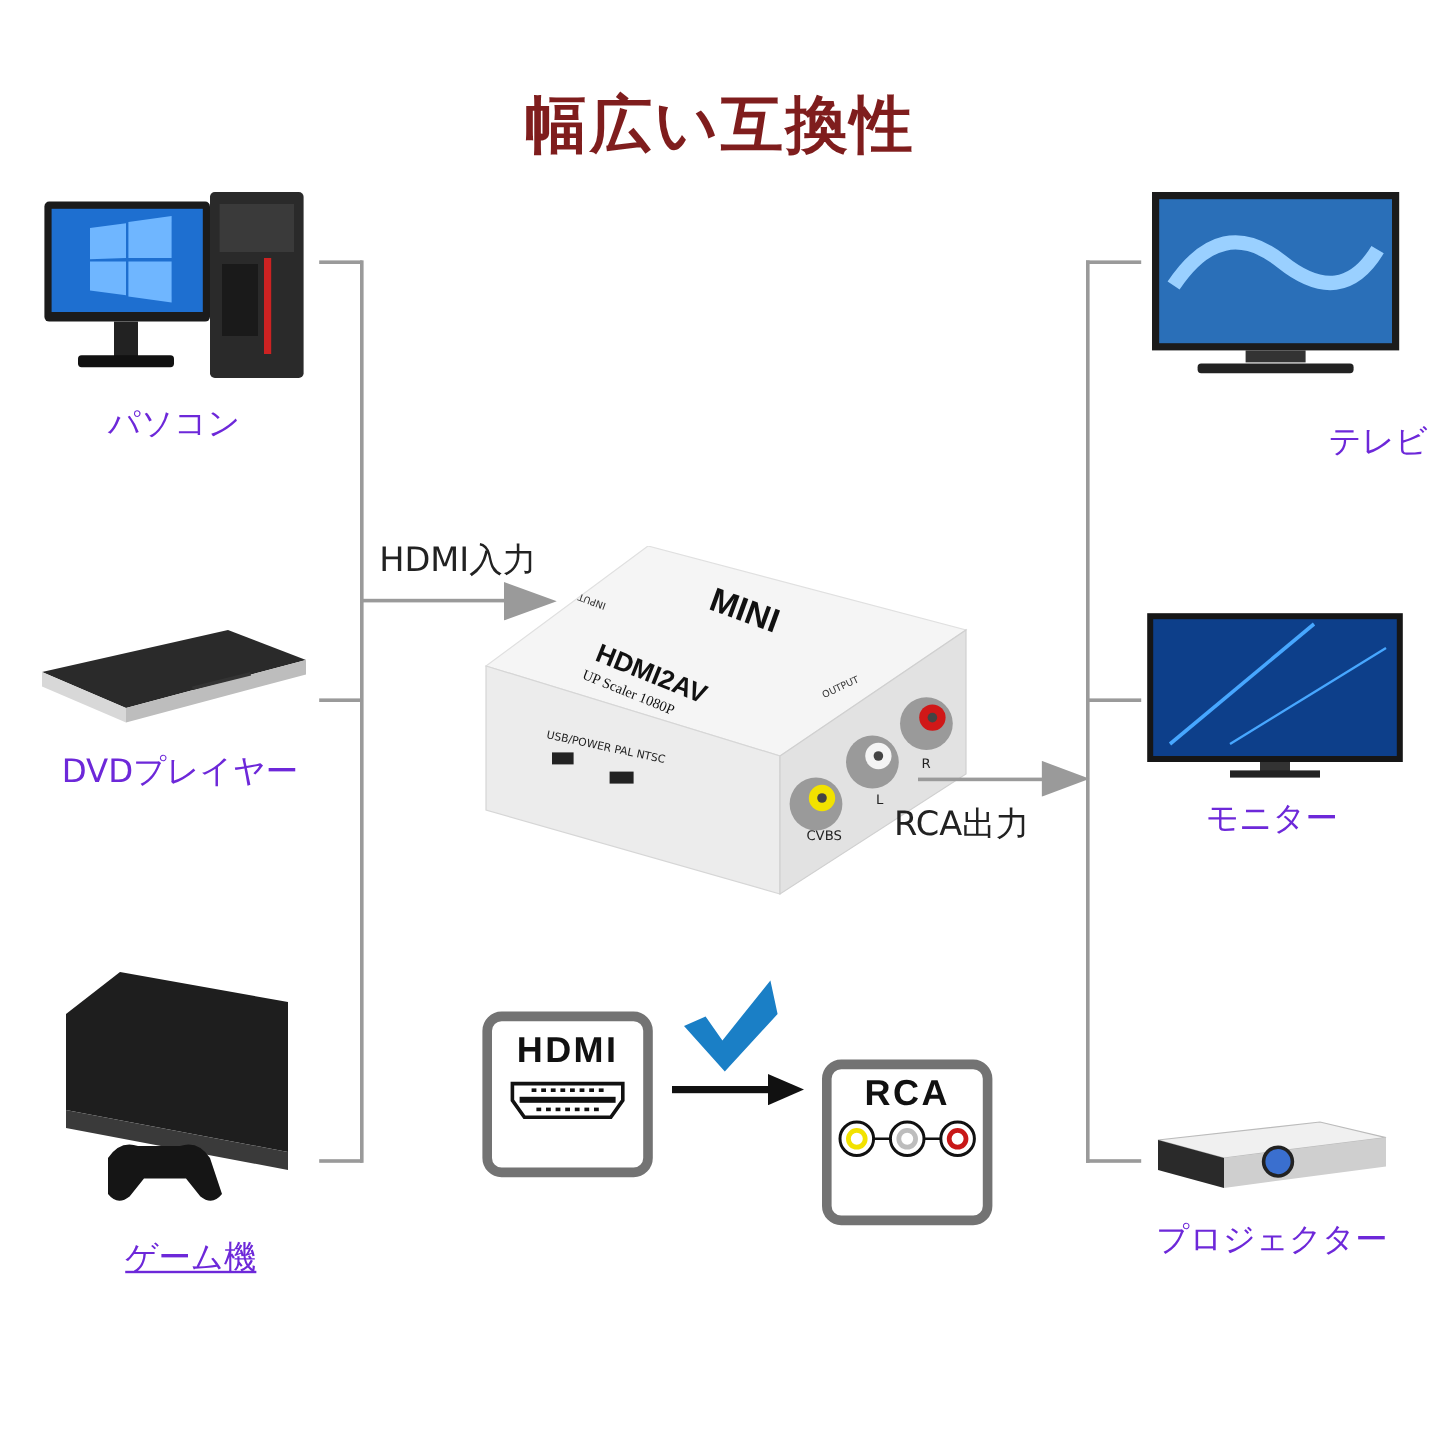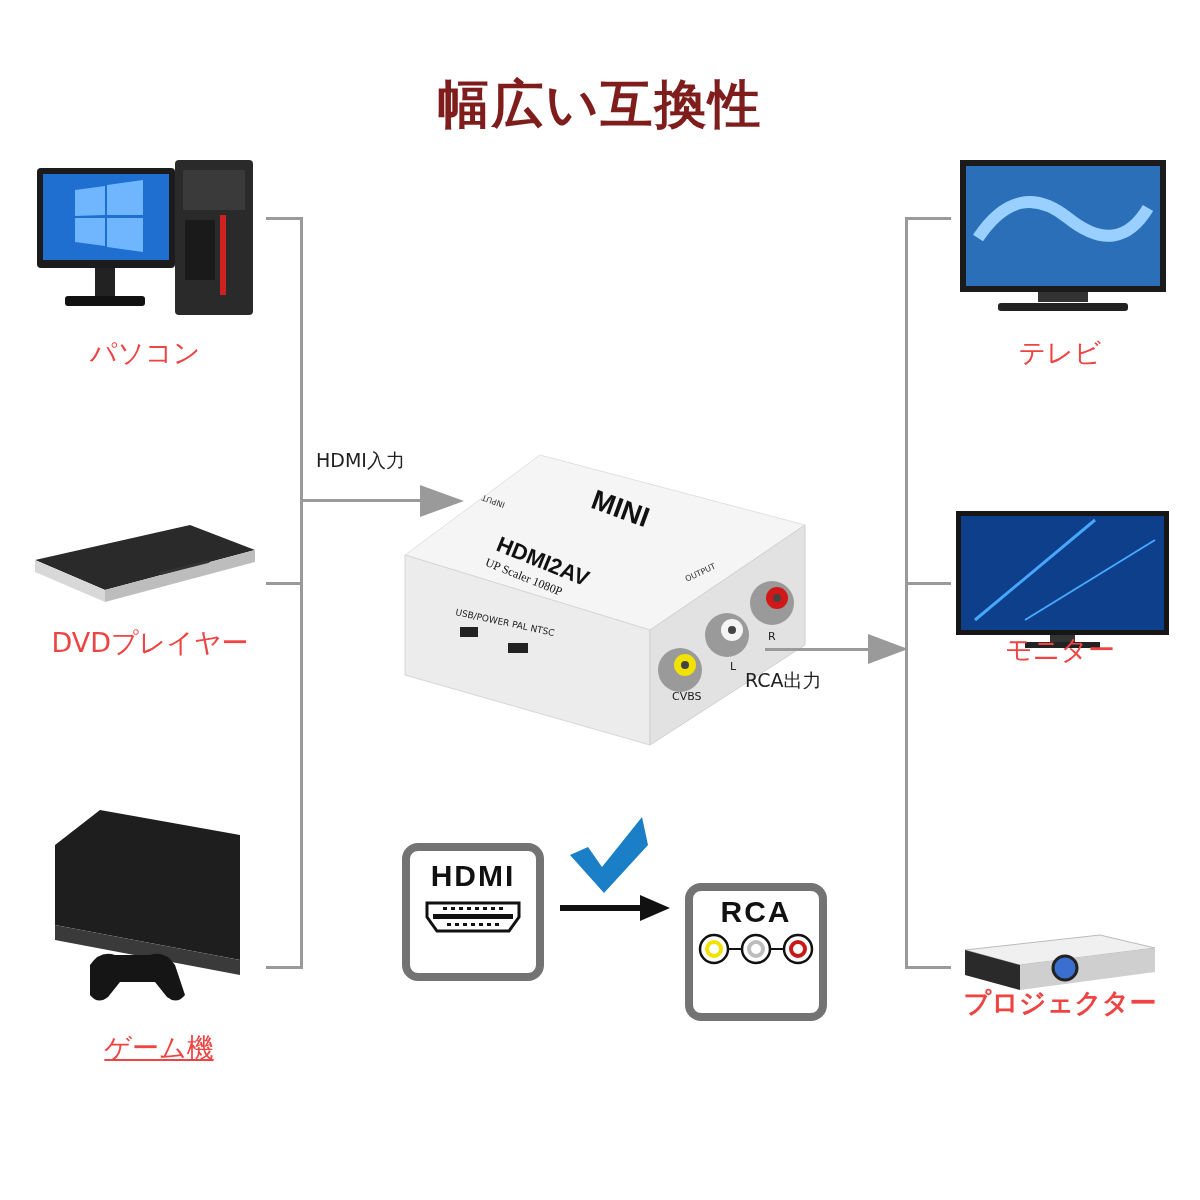--- a/index.html
+++ b/index.html
@@ -1,22 +1,22 @@
 <!DOCTYPE html>
 <html><head>
 <meta charset="utf-8">
 <style>
   html, body { margin:0; padding:0; background:#ffffff; }
   body { width:1200px; height:1200px; position:relative; overflow:hidden;
          font-family:"DejaVu Sans", sans-serif; color:#222; }
   .abs { position:absolute; }
   .title { left:0; width:1200px; top:70px; text-align:center; font-size:52px; font-weight:bold; color:#7f1d1d; letter-spacing:2px; }
-  .dev-label { font-size:27px; color:#ef4444; text-align:center; width:260px; }
+  .dev-label { font-size:27px; color:#6d28d9; text-align:center; width:260px; }
   .line { background:#9a9a9a; position:absolute; }
-  .flow-label { font-size:19px; color:#222; }
+  .flow-label { font-size:28px; color:#222; }
   .box { border:8px solid #737373; border-radius:16px; background:#fff; }
   .box-title { font-family:"Liberation Sans", sans-serif; font-weight:bold; font-size:30px; text-align:center; letter-spacing:2px; color:#111; }
 </style>
 </head>
 <body>
 
 <div class="abs title">幅広い互換性</div>
 
 <div class="abs" style="left:35px;top:160px;width:230px;height:160px;">
   <svg width="230" height="160" viewBox="0 0 230 160">
@@ -110,43 +110,43 @@
 
 <div class="abs" style="left:958px;top:158px;width:210px;height:160px;">
   <svg width="210" height="160" viewBox="0 0 210 160">
     <rect x="2" y="2" width="206" height="132" fill="#1b1b1b"></rect>
     <rect x="8" y="8" width="194" height="120" fill="#2a6fb8"></rect>
     <path d="M20 80 q40 -60 90 -20 t80 -10" stroke="#9ad0ff" stroke-width="12" fill="none"></path>
     <rect x="80" y="134" width="50" height="10" fill="#333"></rect>
     <rect x="40" y="145" width="130" height="8" rx="3" fill="#222"></rect>
   </svg>
 </div>
-<div class="abs dev-label" style="left:930px;top:335px;">テレビ</div>
+<div class="abs dev-label" style="left:930px;top:350px;text-align:right;">テレビ</div>
 
 <div class="abs" style="left:955px;top:510px;width:215px;height:140px;">
   <svg width="215" height="140" viewBox="0 0 215 140">
     <rect x="1" y="1" width="213" height="124" fill="#161616"></rect>
     <rect x="6" y="6" width="203" height="114" fill="#0d3f8a"></rect>
     <line x1="20" y1="110" x2="140" y2="10" stroke="#47a7ff" stroke-width="3"></line>
     <line x1="70" y1="110" x2="200" y2="30" stroke="#47a7ff" stroke-width="2"></line>
     <rect x="95" y="125" width="25" height="8" fill="#333"></rect>
     <rect x="70" y="132" width="75" height="6" fill="#222"></rect>
   </svg>
 </div>
-<div class="abs dev-label" style="left:930px;top:632px;">モニター</div>
+<div class="abs dev-label" style="left:930px;top:664px;">モニター</div>
 
 <div class="abs" style="left:960px;top:930px;width:200px;height:70px;">
   <svg width="200" height="70" viewBox="0 0 200 70">
     <polygon points="5,20 140,5 195,18 60,35" fill="#f0f0f0" stroke="#bbb"></polygon>
     <polygon points="5,20 60,35 60,60 5,45" fill="#2a2a2a"></polygon>
     <polygon points="60,35 195,18 195,42 60,60" fill="#cfcfcf"></polygon>
     <circle cx="105" cy="38" r="12" fill="#3a6fcf" stroke="#222" stroke-width="3"></circle>
   </svg>
 </div>
-<div class="abs dev-label" style="left:930px;top:985px;font-weight:bold;">プロジェクター</div>
+<div class="abs dev-label" style="left:930px;top:1015px;">プロジェクター</div>
 
 <div class="abs box" style="left:402px;top:843px;width:126px;height:122px;">
   <div class="box-title" style="margin-top:8px;">HDMI</div>
   <svg style="display:block;margin:4px auto 0;" width="100" height="40" viewBox="0 0 100 40">
     <path d="M4 6 h92 v14 l-10 14 h-72 l-10 -14 z" fill="#fff" stroke="#111" stroke-width="3"></path>
     <rect x="10" y="17" width="80" height="5" fill="#111"></rect>
     <g fill="#111">
         <rect x="20" y="10" width="4" height="3"></rect>
         <rect x="28" y="10" width="4" height="3"></rect>
         <rect x="36" y="10" width="4" height="3"></rect>

